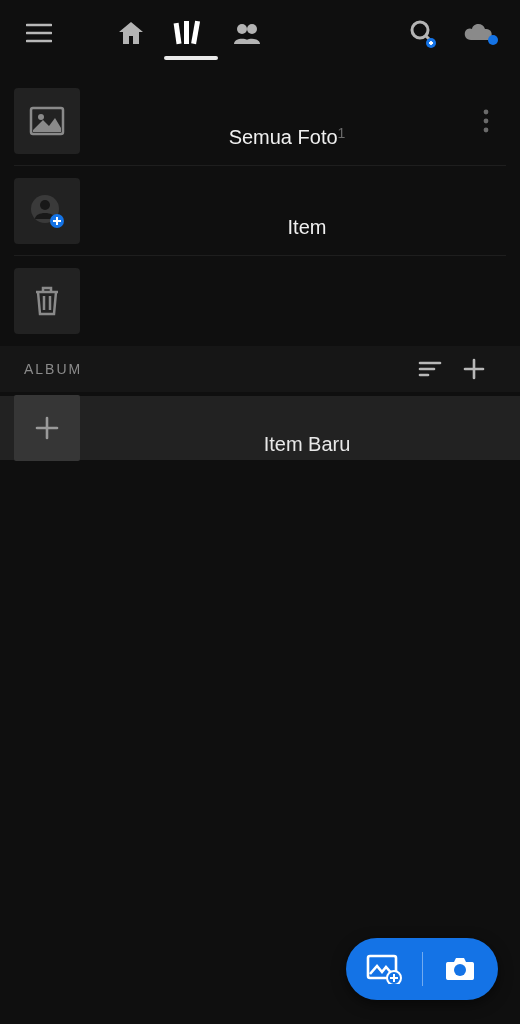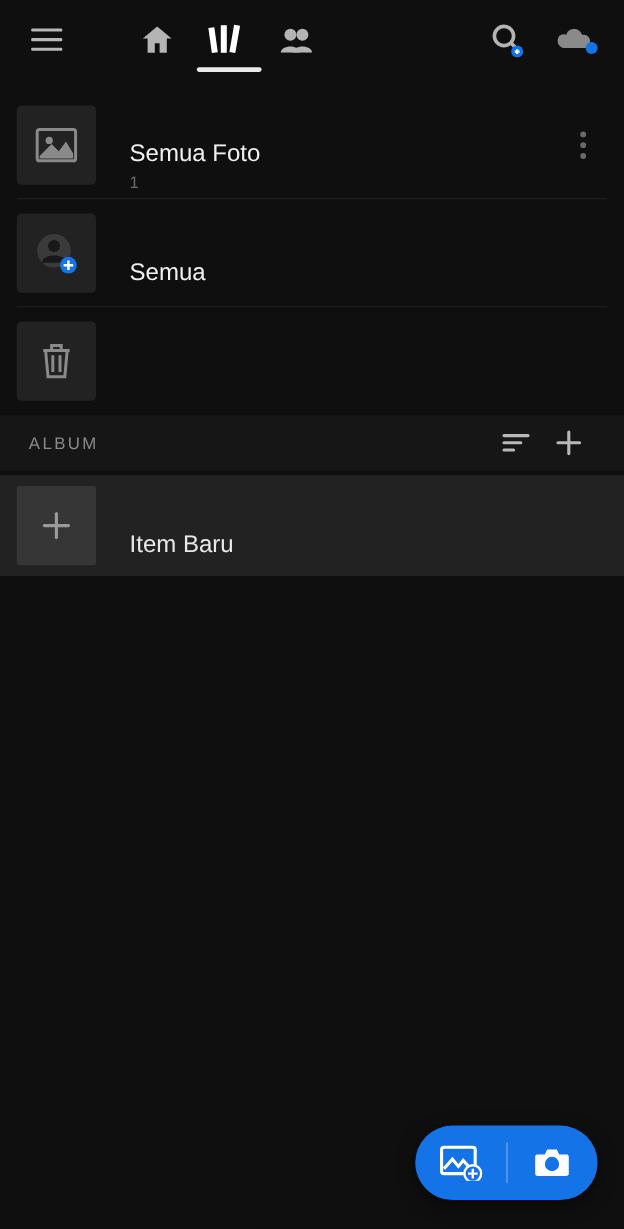--- a/index.html
+++ b/index.html
@@ -52,21 +52,21 @@
       margin-right: 28px;
       background: #222222;
       border-radius: 4px;
       display: flex;
       align-items: center;
       justify-content: center;
     }
     .row-text {
       flex: 1;
       display: flex;
-      flex-direction: column;
+      flex-direction: row;
       justify-content: center;
       margin-top: 32px;
     }
     .row-title { font-size: 20px; color: #f0f0f0; line-height: 28px; }
     .row-sub { font-size: 14px; color: #6a6a6a; margin-top: 2px; }
     .row-more {
       width: 40px;
       display: flex;
       align-items: center;
       justify-content: center;
@@ -85,21 +85,21 @@
       color: #8a8a8a;
       text-align: right;
     }
     .album-header .spacer { flex: 1; }
     .album-header .hdr-btn { width: 44px; display:flex; align-items:center; justify-content:center; }
     
     .album-item {
       display: flex;
       align-items: center;
       background: #222222;
-      height: 84px;
+      height: 64px;
       padding: 0 14px;
       margin-top: 4px;
     }
     .album-thumb {
       width: 66px;
       height: 66px;
       background: #363636;
       border-radius: 2px;
       display: flex;
       align-items: center;
@@ -228,21 +228,21 @@
         <svg width="36" height="36" viewBox="0 0 36 36">
             <circle cx="16" cy="16" r="14" fill="#3a3a3a"></circle>
             <circle cx="16" cy="12" r="5" fill="#181818"></circle>
             <path d="M6 26 C6 18 26 18 26 26" fill="#181818"></path>
             <circle cx="28" cy="28" r="7" fill="#1473e6"></circle>
             <path d="M28 24 L28 32 M24 28 L32 28" stroke="#fff" stroke-width="2"></path>
           </svg>
       </span>
     </div>
     <div class="row-text">
-      <div class="row-title">Semua</div>
+      <div class="row-title">Item</div>
     </div>
   </div>
 
   <div class="row">
     <div class="thumb">
       <span>
         <svg width="30" height="34" viewBox="0 0 30 34">
             <g fill="none" stroke="#8a8a8a" stroke-width="2.5">
               <path d="M4 8 L26 8"></path>
               <path d="M11 8 L11 4 L19 4 L19 8"></path>

